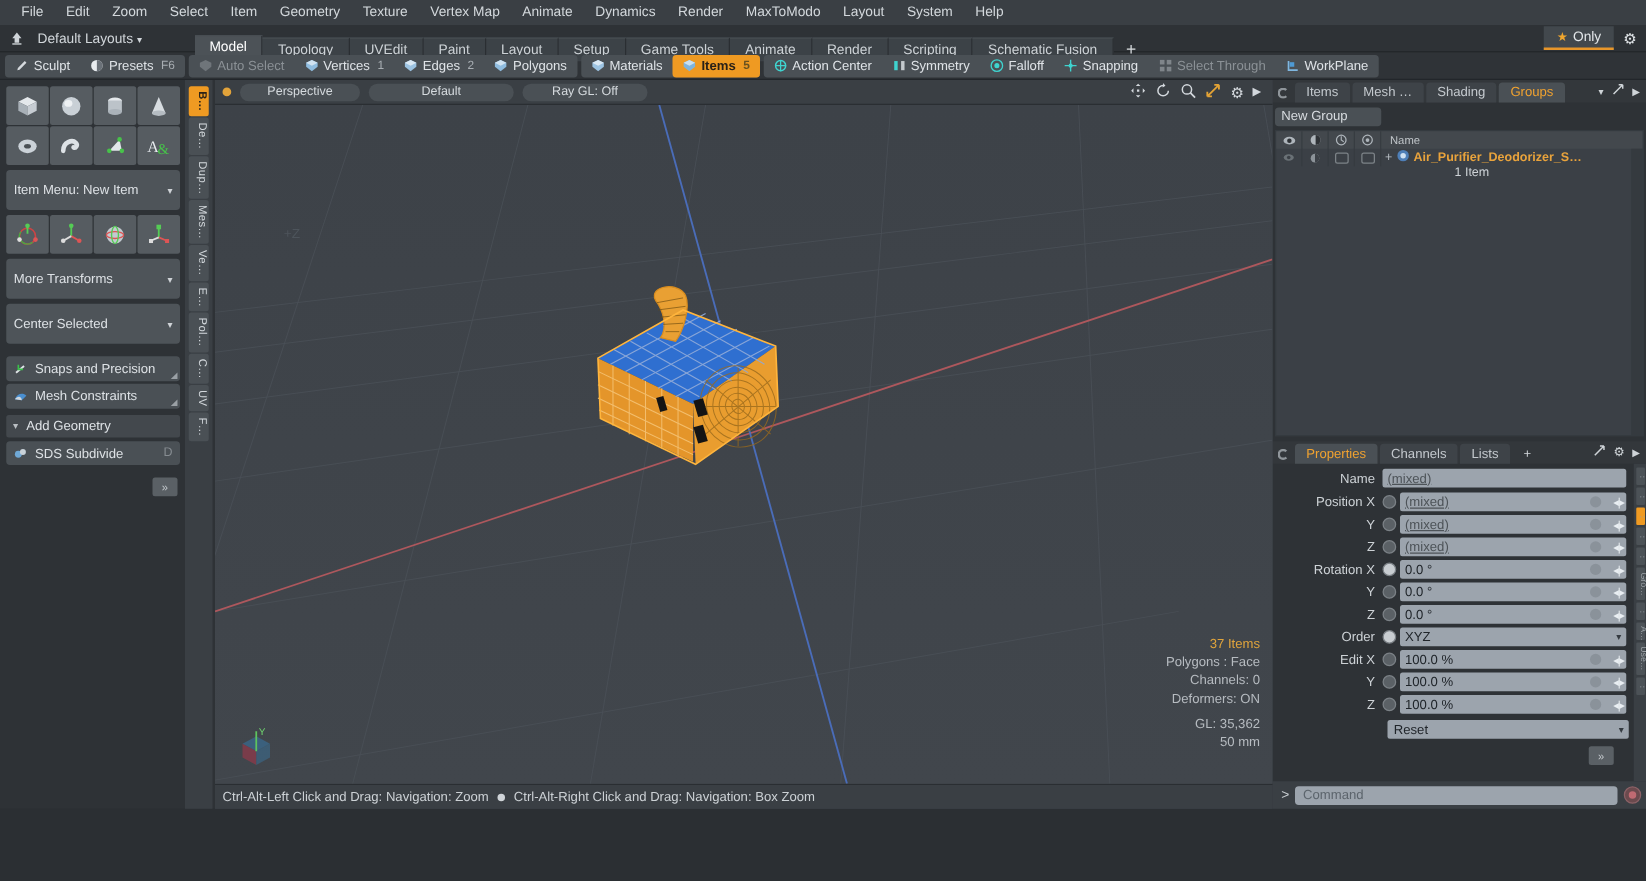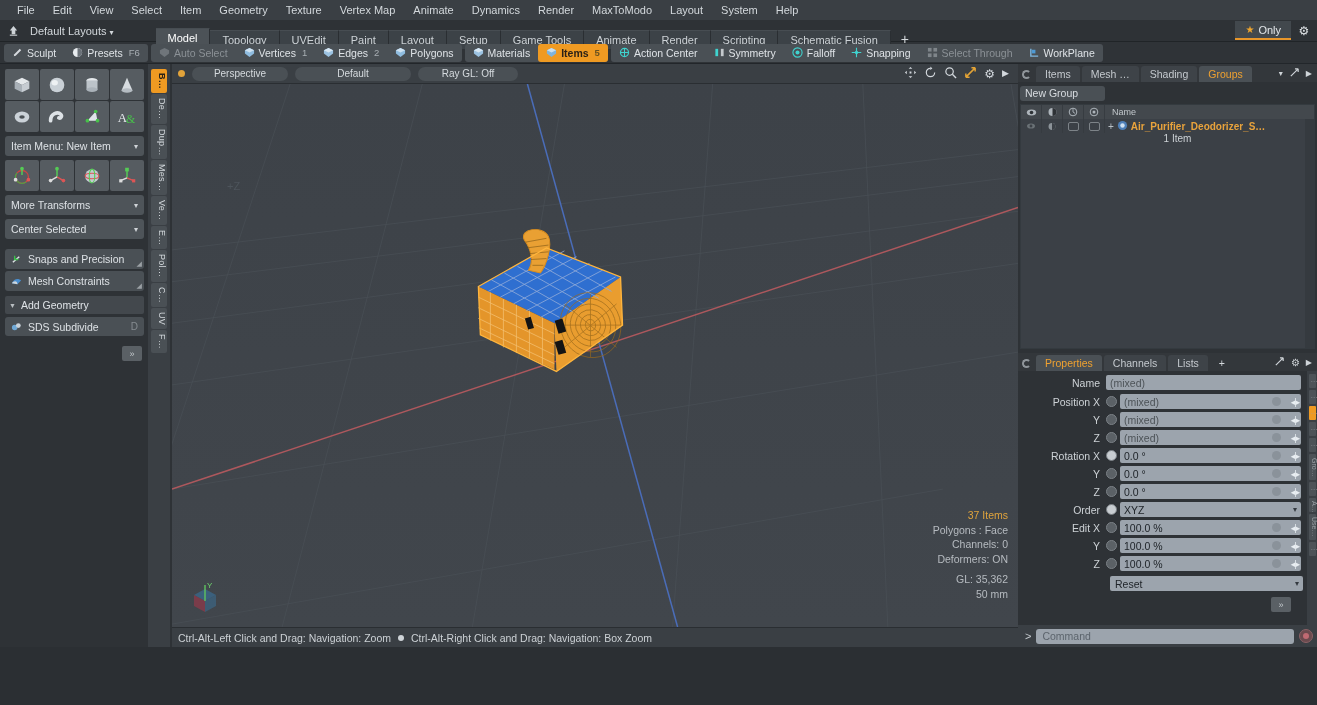--- a/index.html
+++ b/index.html
@@ -90,21 +90,21 @@
   
   .leftpanel { width:172px; background:#2e3236; display:flex; }
   .lp-inner { width:148px; padding:5px 4px 0 5px; }
   .tool-grid { display:grid; grid-template-columns:repeat(4,1fr); gap:1px; background:#2e3236; margin-bottom:4px; }
   .tool-cell {
     height:31px; background:#565c61; display:flex; align-items:center; justify-content:center;
     border-radius:2px;
   }
   .dropdown-row {
     height:20px; background:#4e5459; border-radius:3px; display:flex; align-items:center;
-    padding:4px 6px; margin-bottom:4px; font-size:10.5px; color:#dde1e5;
+    padding:16px 6px; margin-bottom:4px; font-size:10.5px; color:#dde1e5;
   }
   .dropdown-row .caret { margin-left:auto; font-size:8px; color:#cfd3d7; }
   .list-row {
     height:20px; background:#4a5055; border-radius:3px; display:flex; align-items:center;
     padding:0 6px; margin-bottom:2px; font-size:10.5px; color:#dde1e5; gap:6px; position:relative;
   }
   .list-row .corner { position:absolute; right:2px; bottom:1px; font-size:7px; color:#9aa0a5; }
   .section-hdr {
     height:18px; display:flex; align-items:center; gap:5px; padding:0 4px;
     background:#43484d; border-radius:2px; margin:5px 0 3px; font-size:10.5px; color:#dfe3e7;
@@ -189,21 +189,21 @@
   .prop-body { display:flex; flex:1; }
   .prop-main { flex:1; padding-right:2px; }
   .prop-row { display:flex; align-items:center; height:17px; margin-bottom:1px; }
   .prop-label { width:88px; text-align:right; padding-right:6px; font-size:10.5px; color:#cdd2d6; }
   .prop-knob { width:11px; height:11px; border-radius:50%; background:#5b6166; border:1px solid #7b8186; margin-right:3px; flex:0 0 auto; }
   .prop-knob.filled { background:#c8cdd1; }
   .prop-field {
     flex:1; height:15px; background:#9ca4ad; border-radius:2px; display:flex; align-items:center;
     padding:0 4px; font-size:10.5px; color:#20252a; position:relative;
   }
-  .prop-field.dim { color:#4d5358; }
+  .prop-field.dim { color:#4d5358;text-decoration:underline; }
   .prop-field .ghost { position:absolute; right:20px; width:9px; height:9px; border-radius:50%; background:#8a929a; }
   .prop-arrows { position:absolute; right:2px; color:#e9eef2; font-size:9px; letter-spacing:-1px; }
   .prop-field.select { background:#9ca4ad; }
   .prop-caret { position:absolute; right:4px; font-size:8px; color:#343a40; }
   .prop-name-row { display:flex; align-items:center; height:17px; margin:3px 0 2px; }
   .xform-hdr { display:flex; align-items:center; gap:5px; height:16px; background:#3e4348; padding-left:6px; font-size:10.5px; color:#dfe3e7; margin-bottom:3px; }
   .prop-vstrip { width:10px; background:#3a3f44; display:flex; flex-direction:column; gap:2px; padding-top:3px; align-items:center; }
   .pv { width:7px; background:#4c5257; border-radius:1px; color:#9aa0a5; font-size:6px; text-align:center; line-height:3px; padding:3px 0; }
   .pv.on { background:#ef9a22; }
   .reset-row { margin:4px 2px 0 92px; }
@@ -221,21 +221,21 @@
 </style>
 </head>
 <body>
 
 <div class="app">
 
 
   <div class="menubar" id="menubar">
       <div class="menu-item">File</div>
       <div class="menu-item">Edit</div>
-      <div class="menu-item">View</div>
+      <div class="menu-item">Zoom</div>
       <div class="menu-item">Select</div>
       <div class="menu-item">Item</div>
       <div class="menu-item">Geometry</div>
       <div class="menu-item">Texture</div>
       <div class="menu-item">Vertex Map</div>
       <div class="menu-item">Animate</div>
       <div class="menu-item">Dynamics</div>
       <div class="menu-item">Render</div>
       <div class="menu-item">MaxToModo</div>
       <div class="menu-item">Layout</div>

